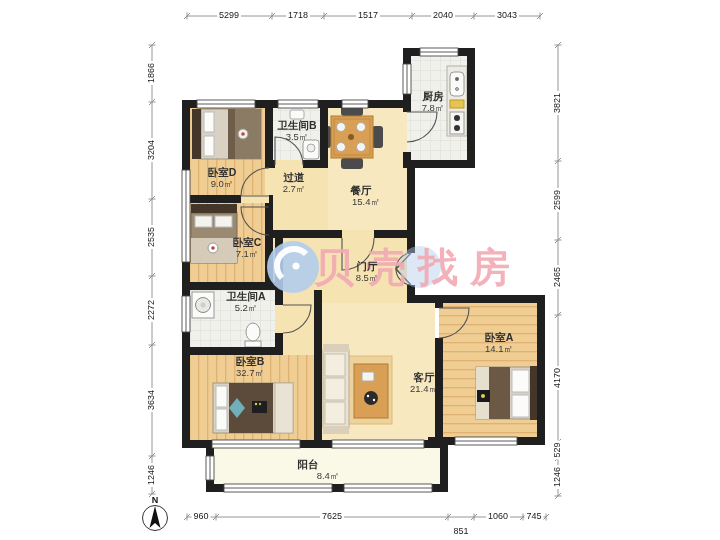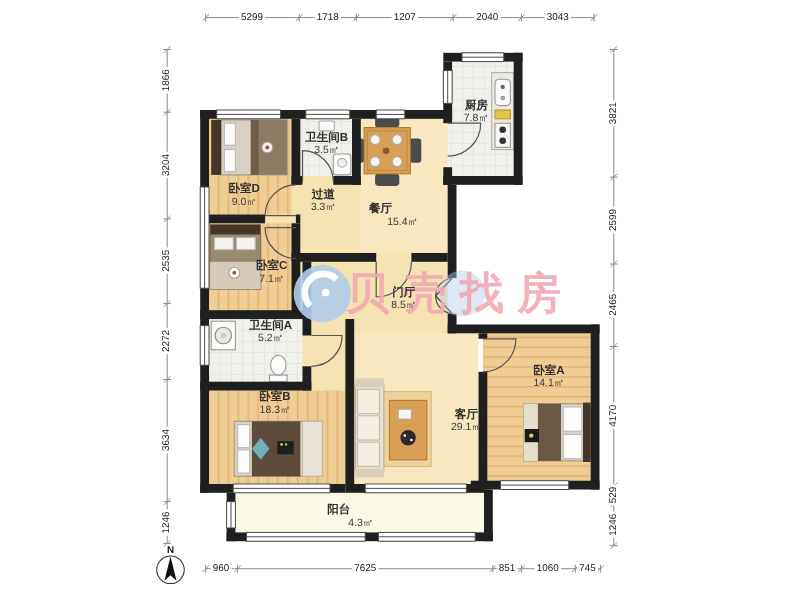--- a/index.html
+++ b/index.html
@@ -265,62 +265,62 @@
     <circle cx="155" cy="518" r="12.5" fill="#fff" stroke="#333" stroke-width="1"></circle>
     <polygon points="155,506 149.5,528 155,523 160.5,528" fill="#111"></polygon>
   </g>
 </svg>
 
 <div class="lbl" style="left:433px;top:96px">厨房</div>
 <div class="lbl area" style="left:433px;top:108px">7.8㎡</div>
 <div class="lbl" style="left:297px;top:125px">卫生间B</div>
 <div class="lbl area" style="left:297px;top:137px">3.5㎡</div>
 <div class="lbl" style="left:294px;top:177px">过道</div>
-<div class="lbl area" style="left:294px;top:189px">3.3㎡</div>
-<div class="lbl" style="left:346px;top:190px">餐厅</div>
+<div class="lbl area" style="left:294px;top:189px">2.7㎡</div>
+<div class="lbl" style="left:361px;top:190px">餐厅</div>
 <div class="lbl area" style="left:366px;top:202px">15.4㎡</div>
 <div class="lbl" style="left:222px;top:172px">卧室D</div>
 <div class="lbl area" style="left:222px;top:184px">9.0㎡</div>
 <div class="lbl" style="left:247px;top:242px">卧室C</div>
 <div class="lbl area" style="left:247px;top:254px">7.1㎡</div>
 <div class="lbl" style="left:367px;top:266px">门厅</div>
 <div class="lbl area" style="left:367px;top:278px">8.5㎡</div>
 <div class="lbl" style="left:246px;top:296px">卫生间A</div>
 <div class="lbl area" style="left:246px;top:308px">5.2㎡</div>
 <div class="lbl" style="left:250px;top:361px">卧室B</div>
-<div class="lbl area" style="left:250px;top:373px">18.3㎡</div>
+<div class="lbl area" style="left:250px;top:373px">32.7㎡</div>
 <div class="lbl" style="left:424px;top:377px">客厅</div>
-<div class="lbl area" style="left:424px;top:389px">29.1㎡</div>
+<div class="lbl area" style="left:424px;top:389px">21.4㎡</div>
 <div class="lbl" style="left:499px;top:337px">卧室A</div>
 <div class="lbl area" style="left:499px;top:349px">14.1㎡</div>
 <div class="lbl" style="left:308px;top:464px">阳台</div>
-<div class="lbl area" style="left:328px;top:476px">4.3㎡</div>
+<div class="lbl area" style="left:328px;top:476px">8.4㎡</div>
 
 <div class="dim" style="left:229px;top:16px">5299</div>
 <div class="dim" style="left:298px;top:16px">1718</div>
-<div class="dim" style="left:368px;top:16px">1207</div>
+<div class="dim" style="left:368px;top:16px">1517</div>
 <div class="dim" style="left:443px;top:16px">2040</div>
 <div class="dim" style="left:507px;top:16px">3043</div>
 
 <div class="dim v" style="left:152px;top:73px">1866</div>
 <div class="dim v" style="left:152px;top:150px">3204</div>
 <div class="dim v" style="left:152px;top:237px">2535</div>
 <div class="dim v" style="left:152px;top:310px">2272</div>
 <div class="dim v" style="left:152px;top:400px">3634</div>
 <div class="dim v" style="left:152px;top:475px">1246</div>
 
 <div class="dim v" style="left:558px;top:103px">3821</div>
 <div class="dim v" style="left:558px;top:200px">2599</div>
 <div class="dim v" style="left:558px;top:277px">2465</div>
 <div class="dim v" style="left:558px;top:378px">4170</div>
 <div class="dim v" style="left:558px;top:450px">529</div>
 <div class="dim v" style="left:558px;top:477px">1246</div>
 
 <div class="dim" style="left:201px;top:517px">960</div>
 <div class="dim" style="left:332px;top:517px">7625</div>
-<div class="dim" style="left:461px;top:517px">851</div>
+<div class="dim" style="left:461px;top:532px">851</div>
 <div class="dim" style="left:498px;top:517px">1060</div>
 <div class="dim" style="left:534px;top:517px">745</div>
 
 <div class="north-label">N</div>
 <div class="watermark-text">贝壳找房</div>
 
 </div>
 
 </body></html>

